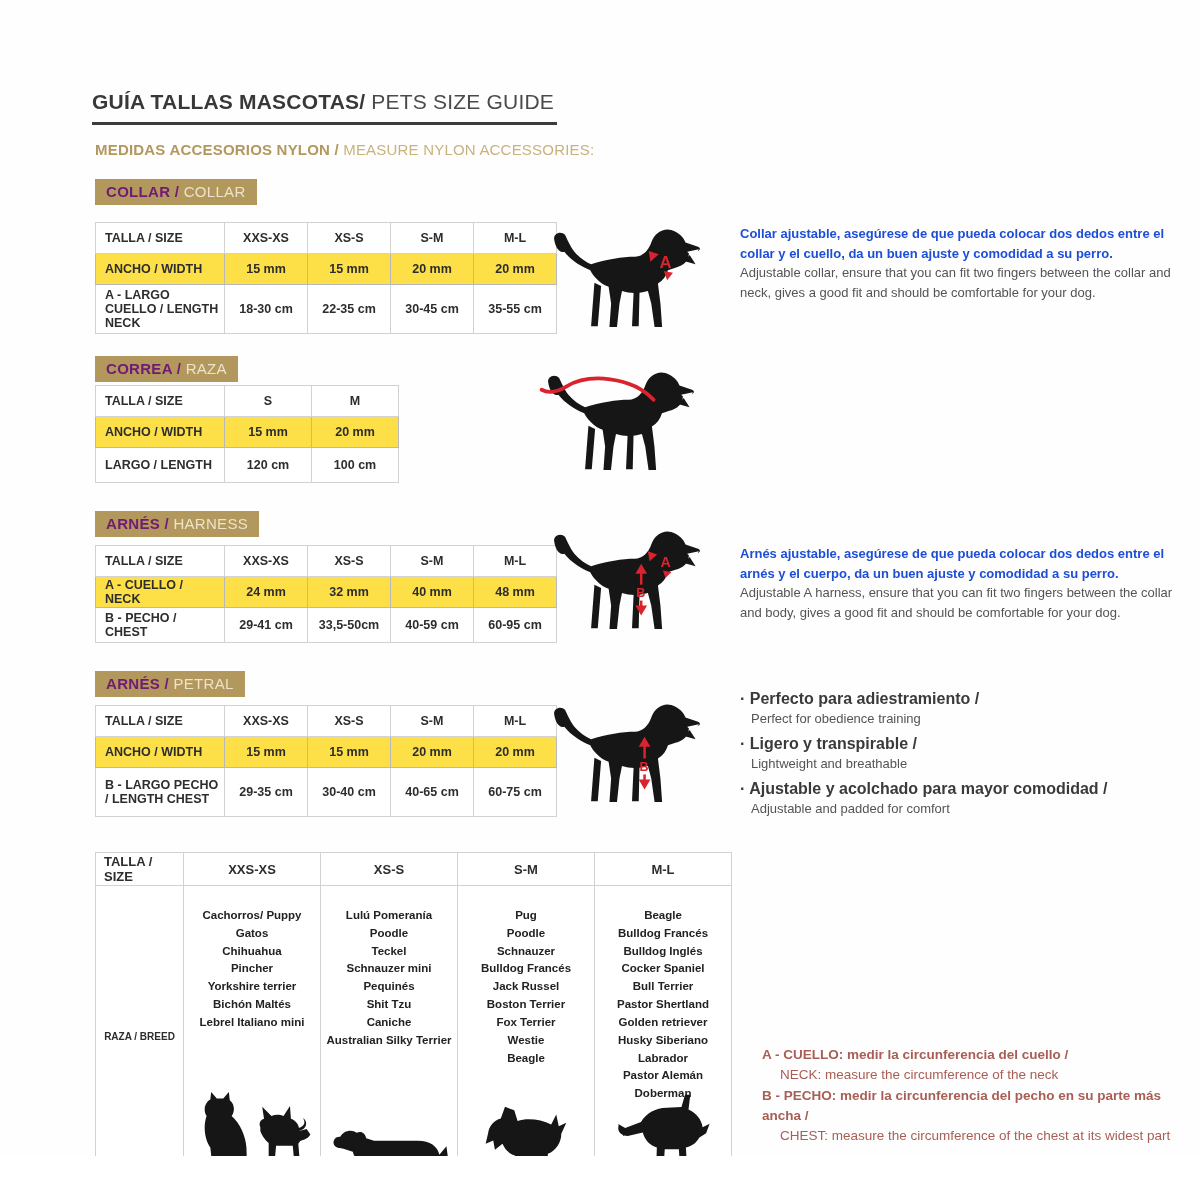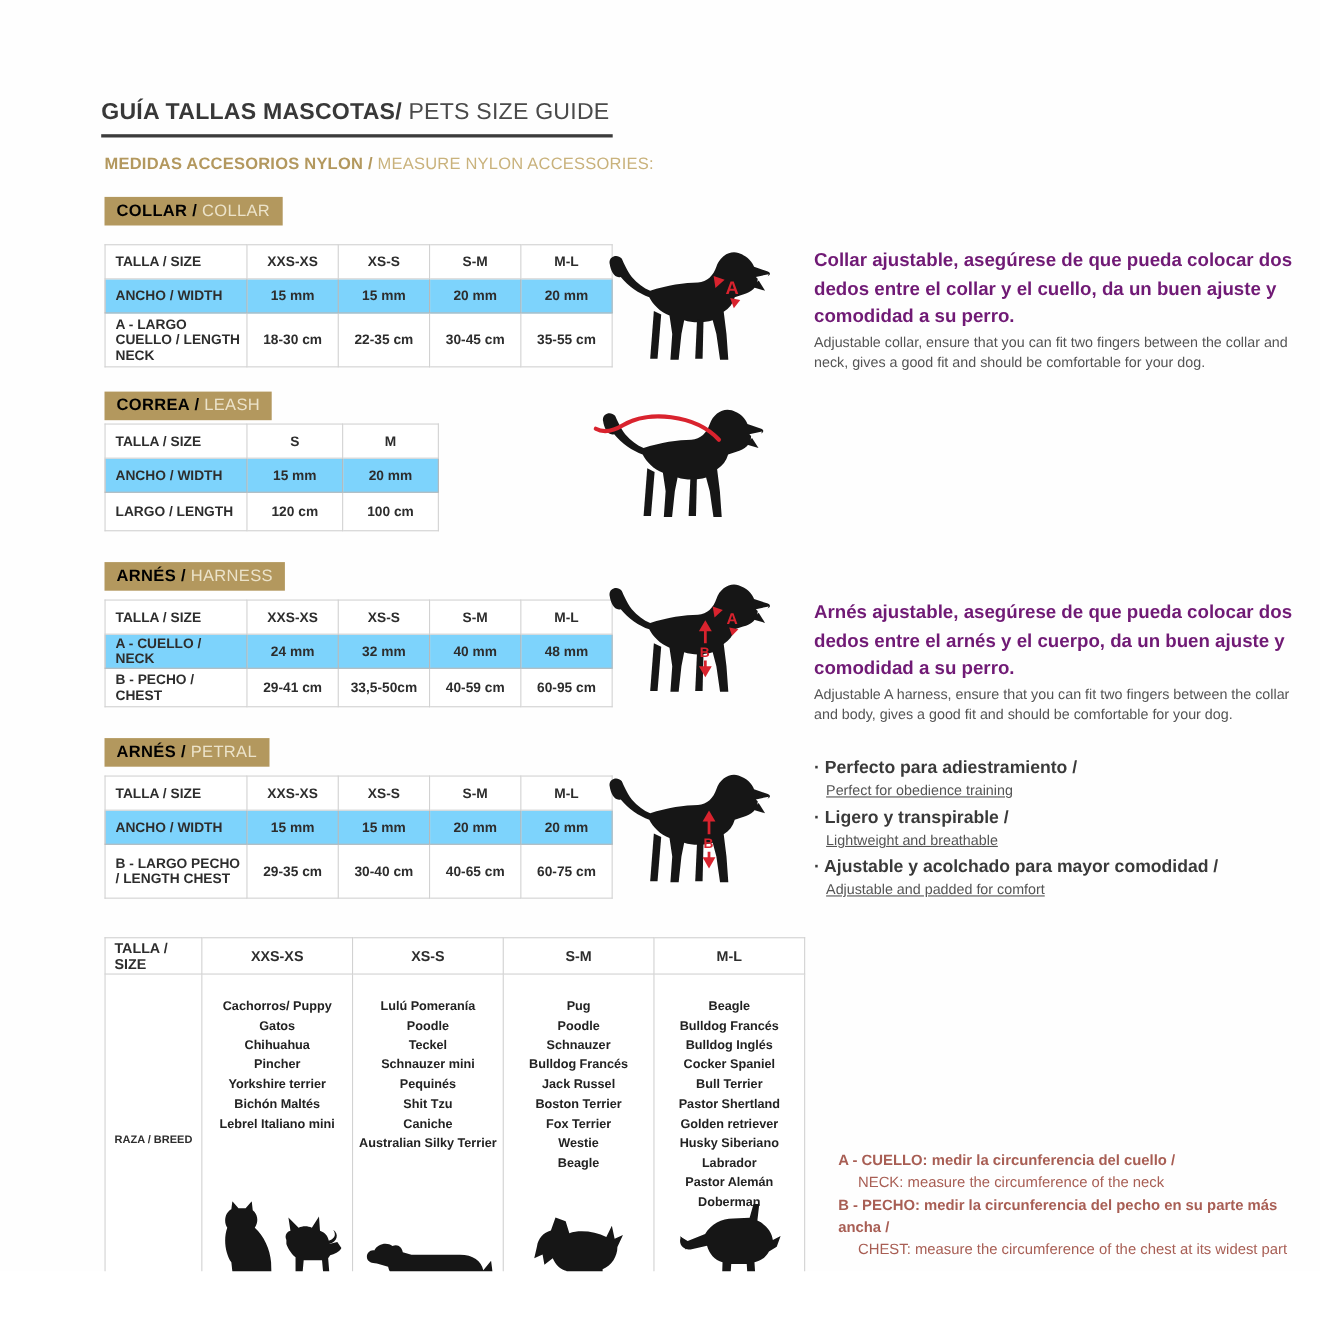--- a/index.html
+++ b/index.html
@@ -12,51 +12,51 @@
          border-bottom:3px solid #3c3c3c;padding-bottom:8px;padding-right:3px;display:inline-block;}
   .title .t-es{font-weight:700;color:#383838;}
   .title .t-en{font-weight:400;color:#4a4a4a;}
 
   .subtitle{left:95px;top:141px;font-size:15px;letter-spacing:.2px;}
   .subtitle .t-es{font-weight:700;color:#b3985e;}
   .subtitle .t-en{font-weight:400;color:#c9b27c;}
 
   
   .badge{background:#b3985e;padding:5px 11px 6px;font-size:15px;line-height:1;letter-spacing:.3px;display:inline-block;}
-  .badge .t-es{color:#000000;font-weight:700;}
+  .badge .t-es{color:#701a75;font-weight:700;}
   .badge .t-en{color:#ece3ca;font-weight:400;}
 
   
   table.acc{border-collapse:collapse;background:#fff;}
   table.acc td{border:1px solid #d2d2d2;font-size:12.5px;font-weight:700;
                text-align:center;color:#2d2d2d;padding:0 3px;}
   table.acc td.lbl{text-align:left;padding-left:9px;width:116px;}
   table.acc td.w76{width:76px;}
   table.acc td.w80{width:80px;}
   tr.rh30 td{height:30px;}
   tr.rh34 td{height:34px;}
   tr.rh48 td{height:48px;}
-  tr.gray td{background:#7dd3fc;border-color:#b8b8b8;}
+  tr.gray td{background:#fde047;border-color:#b8b8b8;}
 
   
   .dogfig{position:absolute;}
   svg .body{fill:#161616;}
   svg .annot{fill:#d9232e;}
   svg .annot-line{stroke:#d9232e;stroke-width:3;fill:none;}
   svg .leash{stroke:#d9232e;stroke-width:4.5;fill:none;stroke-linecap:round;}
   svg text.annot{font-family:"Liberation Sans",sans-serif;font-weight:700;}
 
   
   .desc{position:absolute;width:452px;line-height:1.5;}
-  .desc .d-es{font-size:17px;font-weight:700;color:#701a75;}
+  .desc .d-es{font-size:13px;font-weight:700;color:#1d4ed8;}
   .desc .d-en{font-size:13px;font-weight:400;color:#545454;}
   .bullets{position:absolute;width:452px;line-height:1.45;}
   .bullets .d-es{font-size:16px;font-weight:700;color:#3a3a3a;}
   .bullets .d-es::before{content:"· ";}
-  .bullets .d-en{font-size:13px;font-weight:400;color:#545454;padding-left:11px;margin-bottom:3px;text-decoration:underline;}
+  .bullets .d-en{font-size:13px;font-weight:400;color:#545454;padding-left:11px;margin-bottom:3px;}
 
   
   table.breed{border-collapse:collapse;table-layout:fixed;background:#fff;}
   table.breed td{border:1px solid #d2d2d2;}
   tr.breed-head td{font-size:13px;font-weight:700;height:30px;vertical-align:middle;text-align:center;}
   tr.breed-head td.lbl{text-align:left;padding-left:8px;}
   td.raza{text-align:center;vertical-align:middle;font-weight:700;font-size:10px;line-height:1.5;}
   td.breed-col{vertical-align:top;}
   .breed-cell{position:relative;height:278px;padding-top:20px;}
   .breed-item{font-size:11.5px;font-weight:700;text-align:center;line-height:1.55;color:#222;}
@@ -124,21 +124,21 @@
     <polygon class="annot" points="129,37 141,41 131,50"></polygon>
     <polygon class="annot" points="147,61 158,63 151,72"></polygon>
     <text class="annot" x="142" y="57" font-size="20">A</text>
   </svg>
   <div class="desc" style="left:740px;top:224px">
     <div class="d-es">Collar ajustable, asegúrese de que pueda colocar dos dedos entre el collar y el cuello, da un buen ajuste y comodidad a su perro.</div>
     <div class="d-en">Adjustable collar, ensure that you can fit two fingers between the collar and neck, gives a good fit and should be comfortable for your dog.</div>
   </div>
 
   <div class="abs badge" style="left:95px;top:356px">
-    <span class="t-es">CORREA /</span><span class="t-en"> LEASH</span>
+    <span class="t-es">CORREA /</span><span class="t-en"> RAZA</span>
   </div>
   <table class="abs acc" style="left:95px;top:385px">
     <tbody>
         <tr class="rh30">
       <td class="lbl">TALLA / SIZE</td>
       <td class="w80">S</td>
       <td class="w80">M</td>
     </tr>
     <tr class="rh30 gray">
       <td class="lbl">ANCHO / WIDTH</td>

